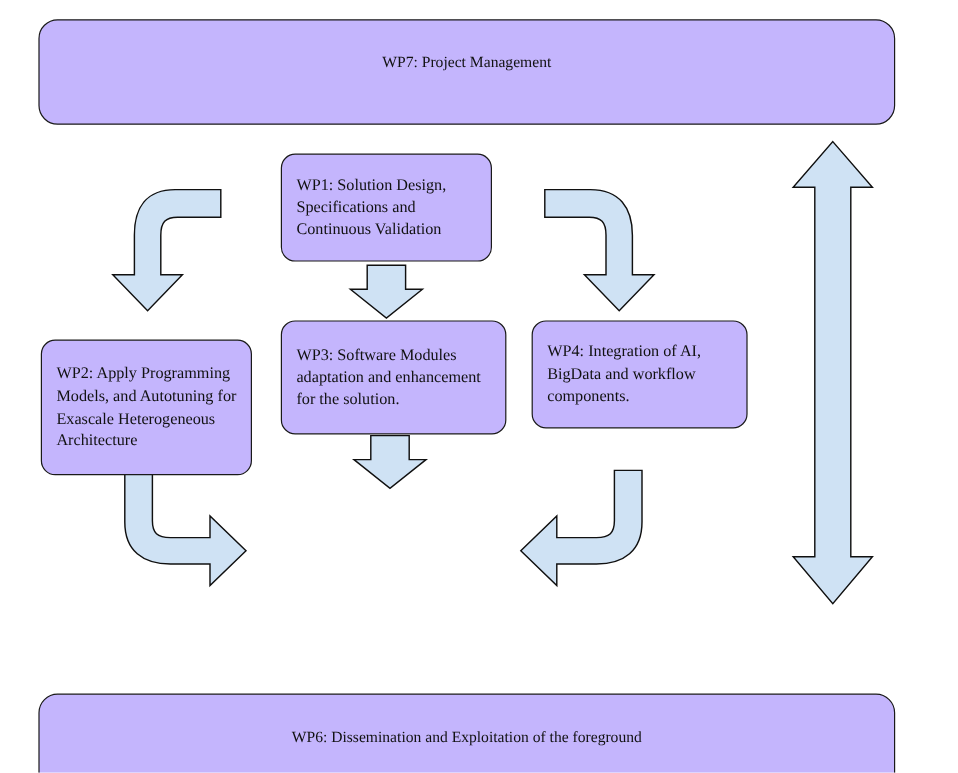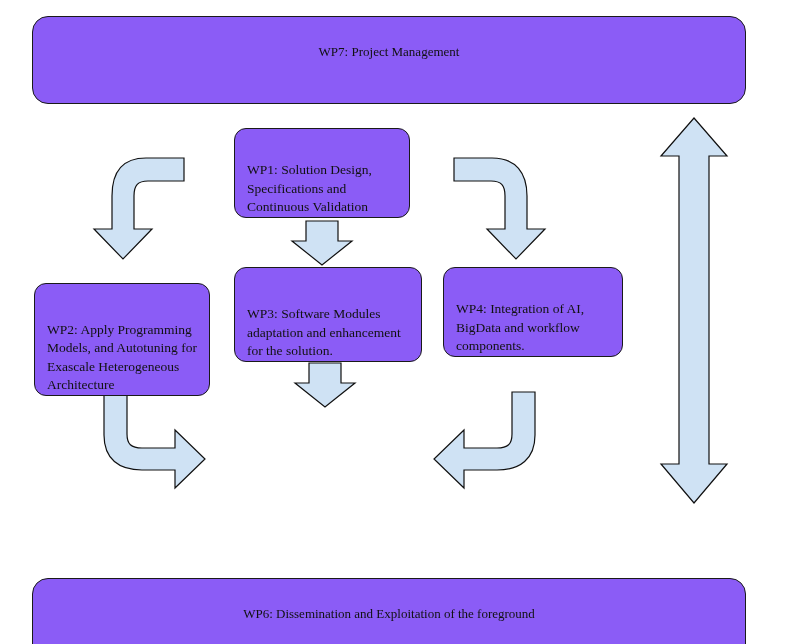--- a/index.html
+++ b/index.html
@@ -13,21 +13,21 @@
   #canvas {
     position: relative;
     width: 798px;
     height: 644px;
     background: #ffffff;
     overflow: hidden;
   }
   .wp-box {
     position: absolute;
     box-sizing: border-box;
-    background: #8b5cf6;
+    background: #c4b5fd;
     border: 1px solid #1a1a1a;
     border-radius: 12px;
     color: #111111;
     font-family: "Liberation Serif", serif;
     line-height: 1.38;
   }
   .wp-box .wp-text {
     display: block;
     white-space: pre-line;
   }
@@ -36,23 +36,23 @@
     border-radius: 16px;
     text-align: center;
     font-size: 13px;
   }
   .banner .wp-text {
     padding-top: 26px;
   }
   
   .node {
     font-size: 13.5px;
-    padding: 0 12px;
+    padding: 12px 12px;
     display: flex;
-    align-items: flex-end;
+    align-items: center;
   }
   .arrow-layer {
     position: absolute;
     left: 0;
     top: 0;
     width: 798px;
     height: 644px;
     pointer-events: none;
   }
   .arrow-layer svg {

